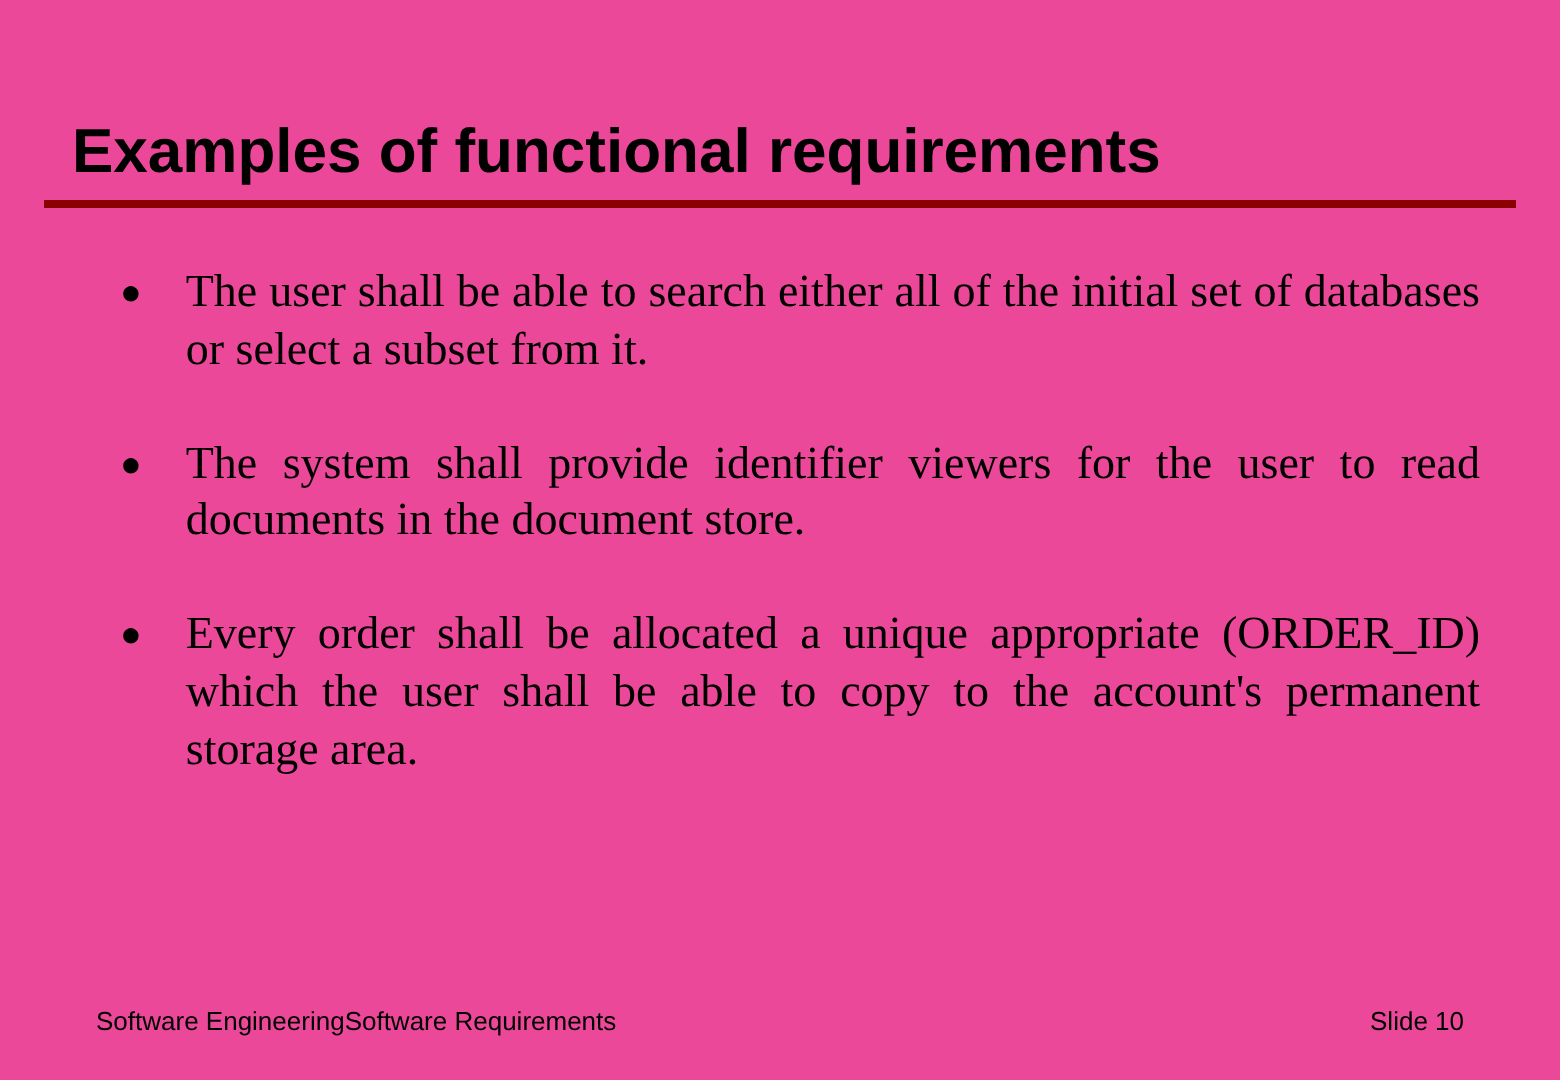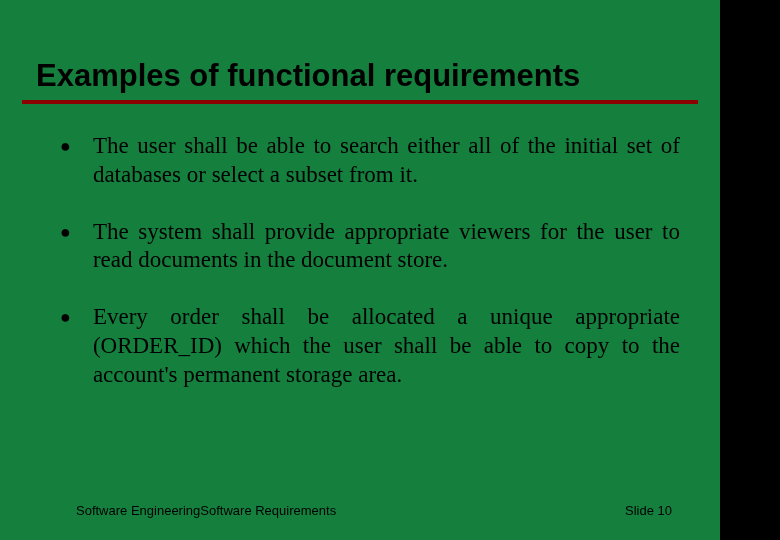--- a/index.html
+++ b/index.html
@@ -1,21 +1,21 @@
 <!DOCTYPE html>
 <html><head>
 <meta charset="utf-8">
 <style>
   * { margin: 0; padding: 0; box-sizing: border-box; }
   html, body { width: 780px; height: 540px; background: #000; font-family: Arial, Helvetica, sans-serif; }
   .slide {
     position: relative;
-    width: 720px;
+    width: 780px;
     height: 540px;
-    background: #15803d;
+    background: #ec4899;
   }
   .title {
     position: absolute;
     top: 58px;
     left: 36px;
     right: 36px;
     font-size: 31px;
     font-weight: bold;
     color: #000;
     padding-bottom: 8px;
@@ -56,39 +56,39 @@
   .footer {
     position: absolute;
     bottom: 22px;
     left: 48px;
     right: 48px;
     display: flex;
     justify-content: space-between;
     font-size: 13px;
     color: #000;
   }
-  .footer-left { text-align: left; margin-left: 28px; }
+  .footer-left { text-align: left; }
   .footer-center { text-align: left; flex: 1; }
   .footer-right { text-align: right; }
 </style>
 </head>
 <body>
 
 <div class="slide">
   <div class="title">Examples of functional requirements</div>
   <div class="title-rule"></div>
 
   <div class="content">
     <div class="bullet-item">
       <span class="bullet">●</span>
       <span class="bullet-text">The user shall be able to search either all of the initial set of databases or select a subset from it.</span>
     </div>
     <div class="bullet-item">
       <span class="bullet">●</span>
-      <span class="bullet-text">The system shall provide appropriate viewers for the user to read documents in the document store.</span>
+      <span class="bullet-text">The system shall provide identifier viewers for the user to read documents in the document store.</span>
     </div>
     <div class="bullet-item">
       <span class="bullet">●</span>
       <span class="bullet-text">Every order shall be allocated a unique appropriate (ORDER_ID) which the user shall be able to copy to the account's permanent storage area.</span>
     </div>
   </div>
 
   <div class="footer">
     <span class="footer-left">Software Engineering</span>
     <span class="footer-center">Software Requirements</span>

